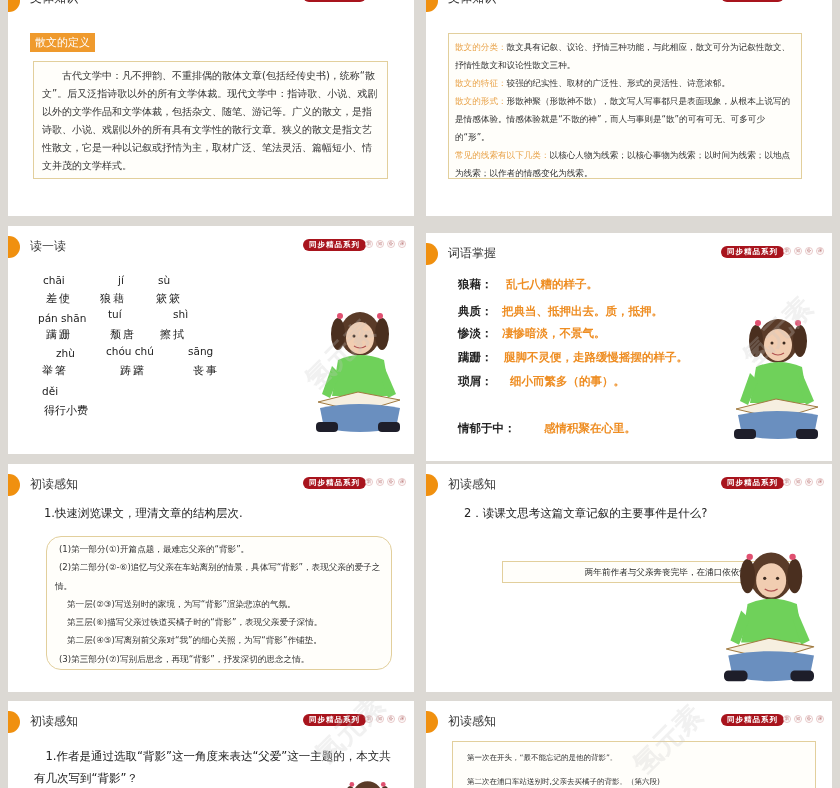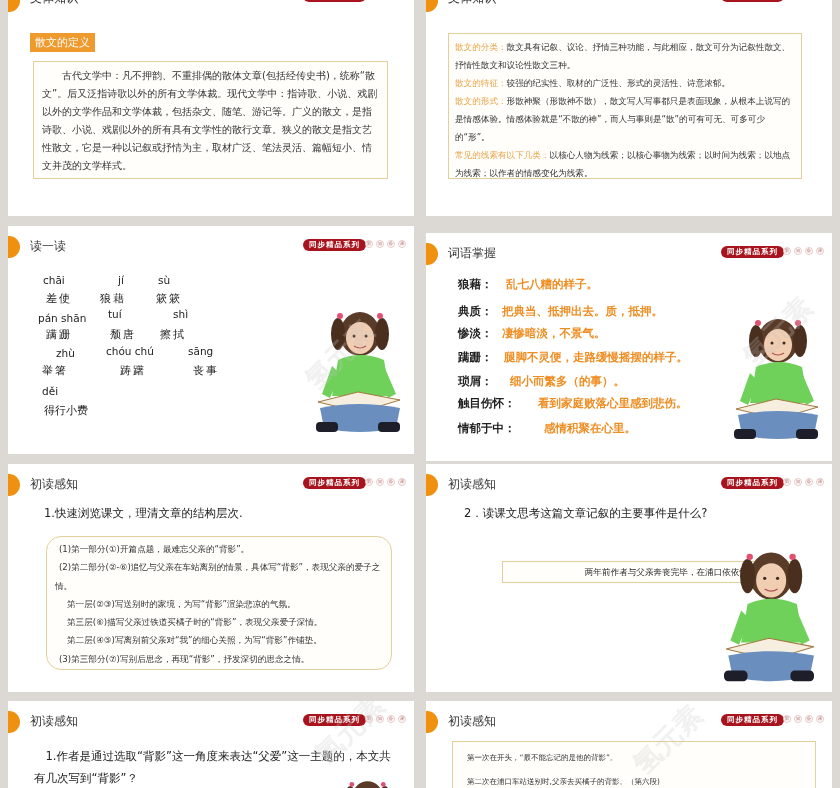--- a/index.html
+++ b/index.html
@@ -206,21 +206,20 @@
       <span class="dot">知</span>
       <span class="dot">备</span>
       <span class="dot">课</span>
     </div>
   </div>
   <div class="vrow" style="top:44px"><span class="t" style="width:48px">狼藉：</span><span class="d">乱七八糟的样子。</span></div>
   <div class="vrow" style="top:71px"><span class="t" style="width:44px">典质：</span><span class="d">把典当、抵押出去。质，抵押。</span></div>
   <div class="vrow" style="top:93px"><span class="t" style="width:44px">惨淡：</span><span class="d">凄惨暗淡，不景气。</span></div>
   <div class="vrow" style="top:117px"><span class="t" style="width:46px">蹒跚：</span><span class="d">腿脚不灵便，走路缓慢摇摆的样子。</span></div>
   <div class="vrow" style="top:141px"><span class="t" style="width:52px">琐屑：</span><span class="d">细小而繁多（的事）。</span></div>
-  <div class="vrow" style="top:163px"><span class="t" style="width:80px">触目伤怀：</span><span class="d">看到家庭败落心里感到悲伤。</span></div>
   <div class="vrow" style="top:188px"><span class="t" style="width:86px">情郁于中：</span><span class="d">感情积聚在心里。</span></div>
   <svg class="girl" style="left:300px;top:78px">
       <use href="#girl"></use>
     </svg>
   <div class="wm" style="left:310px;top:80px">氢元素</div>
 </div>
 
 <div class="slide s5">
   <div class="hdr">
     <div class="tab-mark"></div>

